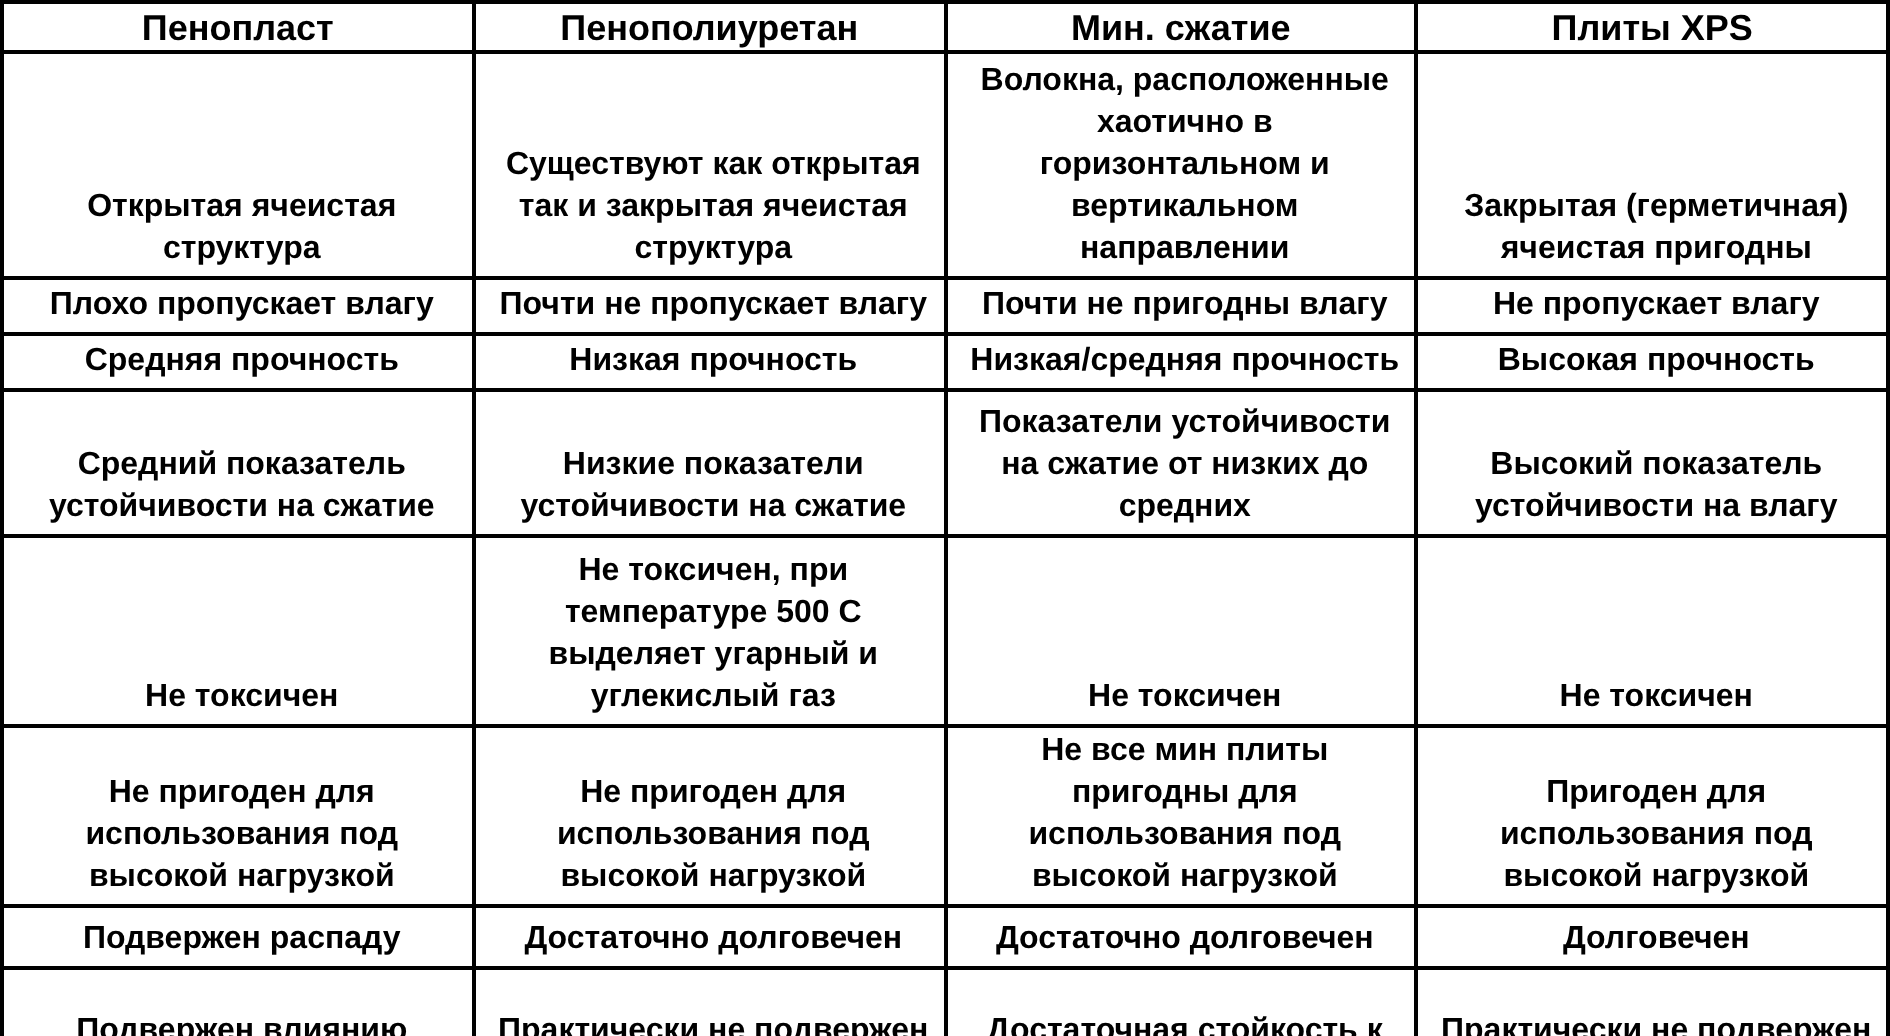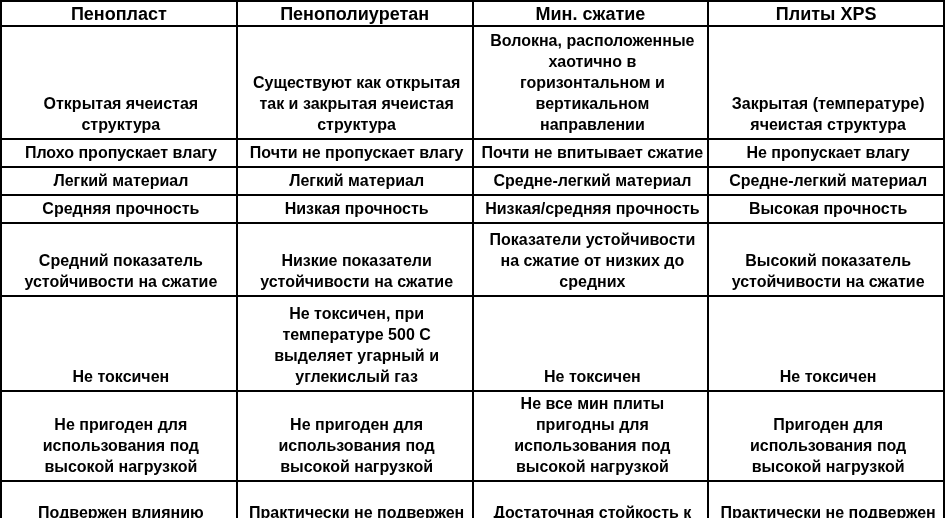--- a/index.html
+++ b/index.html
@@ -70,58 +70,58 @@
         <th>Пенополиуретан</th>
         <th>Мин. сжатие</th>
         <th>Плиты XPS</th>
       </tr>
     </thead>
     <tbody>
       <tr data-row="0">
         <td>Открытая ячеистая структура</td>
         <td>Существуют как открытая так и закрытая ячеистая структура</td>
         <td>Волокна, расположенные хаотично в горизонтальном и вертикальном направлении</td>
-        <td>Закрытая (температуре) ячеистая структура</td>
+        <td>Закрытая (герметичная) ячеистая пригодны</td>
       </tr>
       <tr data-row="1">
         <td>Плохо пропускает влагу</td>
         <td>Почти не пропускает влагу</td>
-        <td>Почти не впитывает сжатие</td>
+        <td>Почти не пригодны влагу</td>
         <td>Не пропускает влагу</td>
-      </tr>
-      <tr data-row="2">
-        <td>Легкий материал</td>
-        <td>Легкий материал</td>
-        <td>Средне-легкий материал</td>
-        <td>Средне-легкий материал</td>
       </tr>
       <tr data-row="3">
         <td>Средняя прочность</td>
         <td>Низкая прочность</td>
         <td>Низкая/средняя прочность</td>
         <td>Высокая прочность</td>
       </tr>
       <tr data-row="4">
         <td>Средний показатель устойчивости на сжатие</td>
         <td>Низкие показатели устойчивости на сжатие</td>
         <td>Показатели устойчивости на сжатие от низких до средних</td>
-        <td>Высокий показатель устойчивости на сжатие</td>
+        <td>Высокий показатель устойчивости на влагу</td>
       </tr>
       <tr data-row="5">
         <td>Не токсичен</td>
         <td>Не токсичен, при температуре 500 С выделяет угарный и углекислый газ</td>
         <td>Не токсичен</td>
         <td>Не токсичен</td>
       </tr>
       <tr data-row="6">
         <td>Не пригоден для использования под высокой нагрузкой</td>
         <td>Не пригоден для использования под высокой нагрузкой</td>
         <td>Не все мин плиты пригодны для использования под высокой нагрузкой</td>
         <td>Пригоден для использования под высокой нагрузкой</td>
       </tr>
+      <tr data-row="7">
+        <td>Подвержен распаду</td>
+        <td>Достаточно долговечен</td>
+        <td>Достаточно долговечен</td>
+        <td>Долговечен</td>
+      </tr>
       <tr data-row="8">
         <td>Подвержен влиянию ультрафиолета</td>
         <td>Практически не подвержен влиянию ультрафиолета</td>
         <td>Достаточная стойкость к влиянию ультрафиолета</td>
         <td>Практически не подвержен влиянию ультрафиолета</td>
       </tr>
     </tbody>
   </table>
 </div>
 

